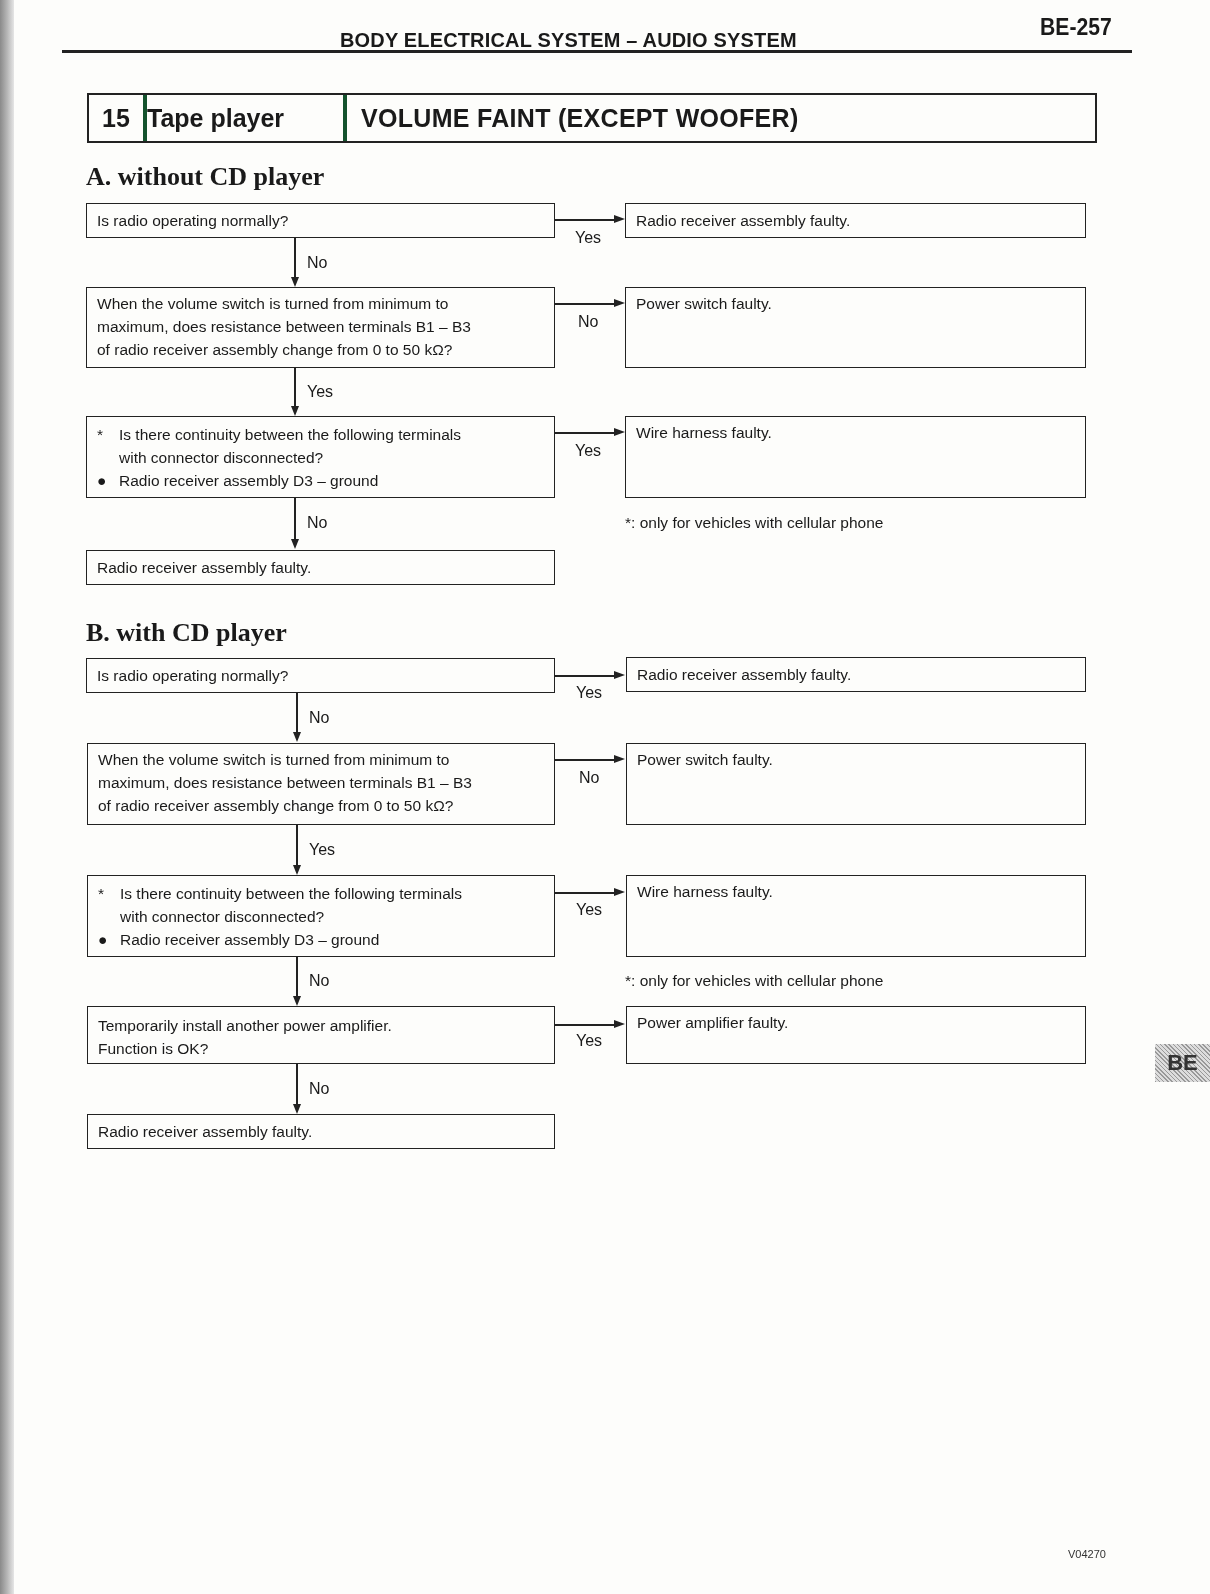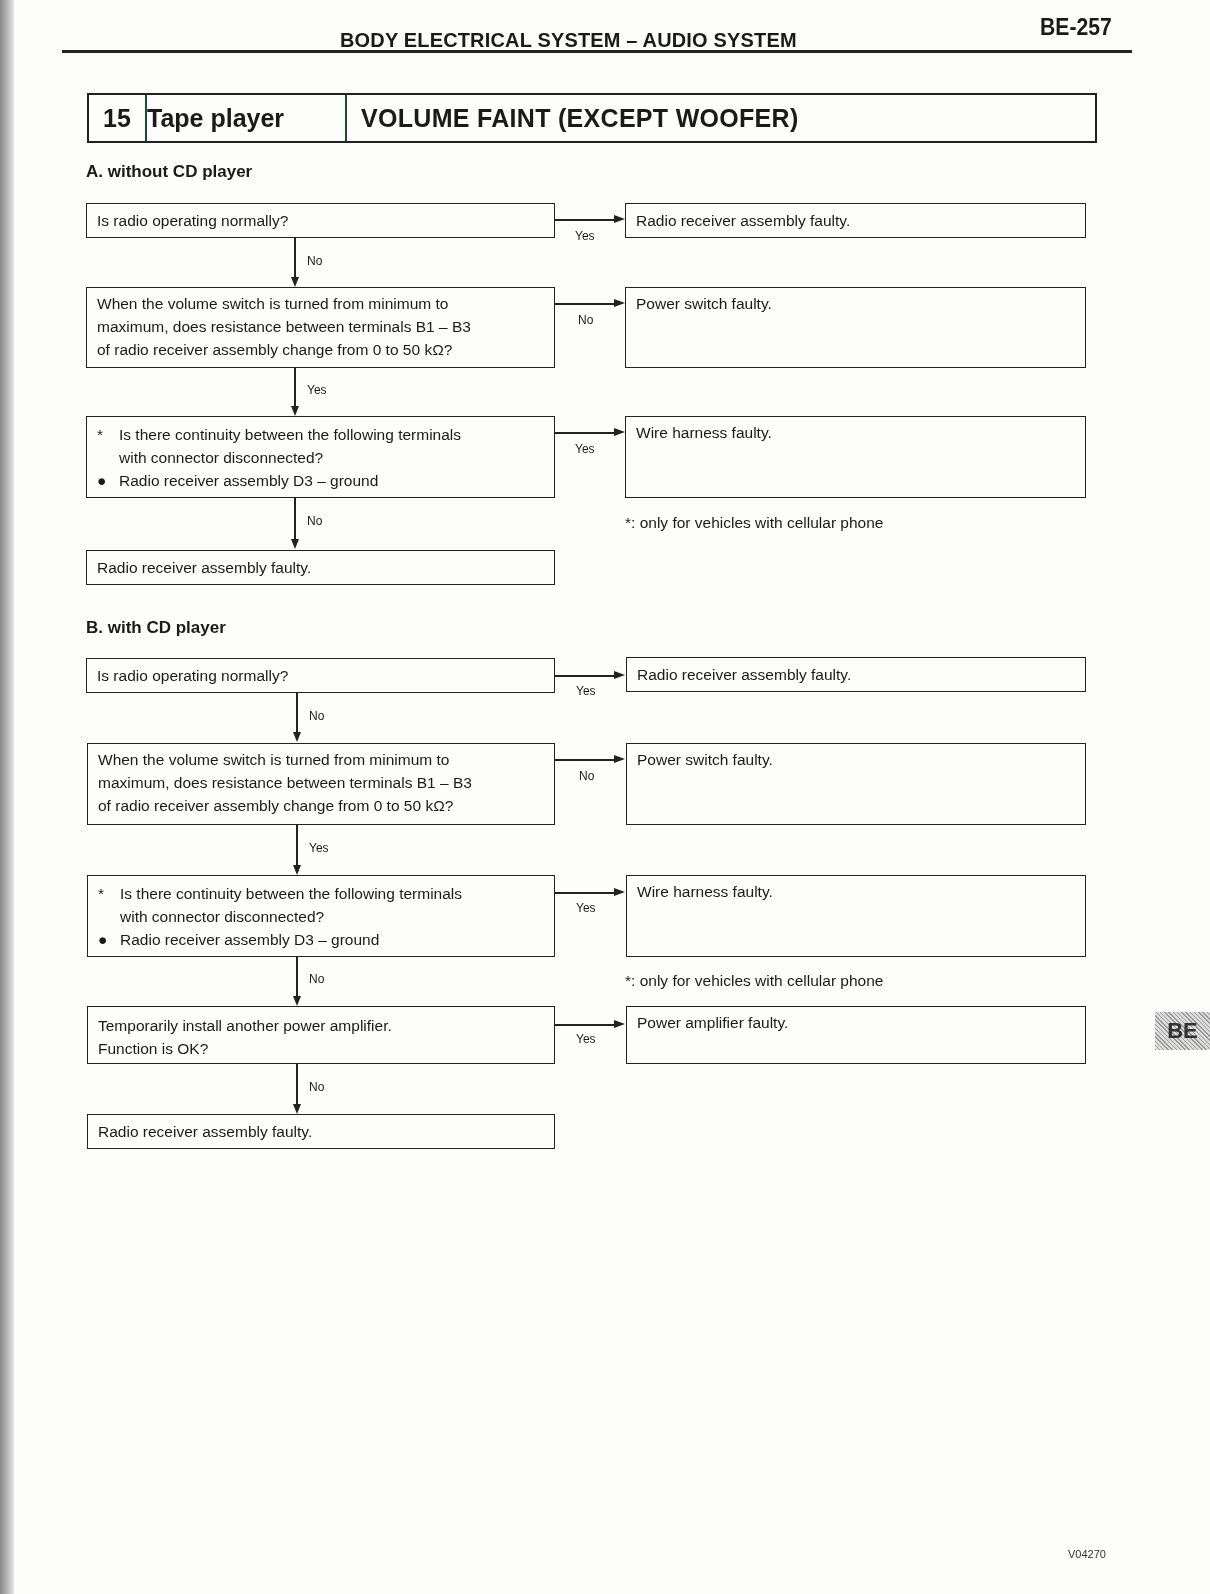--- a/index.html
+++ b/index.html
@@ -20,47 +20,47 @@
     position:absolute; left:1040px; top:14px; font-size:23px; font-weight:bold;
     transform:scaleX(0.92); transform-origin:left;
   }
   .header-rule {
     position:absolute; left:62px; top:50px; width:1070px; height:3px; background:#222;
   }
   .title-box {
     position:absolute; left:87px; top:93px; width:1010px; height:50px;
     border:2px solid #222; display:flex; box-sizing:border-box;
   }
-  .title-box .cell { display:flex; align-items:center; font-weight:bold; font-size:25px; border-right:2px solid #14532d; box-sizing:border-box; }
+  .title-box .cell { display:flex; align-items:center; font-weight:bold; font-size:25px; border-right:4px solid #14532d; box-sizing:border-box; }
   .title-box .num { width:58px; justify-content:center; }
   .title-box .cat { width:200px; }
   .title-box .prob { flex:1; padding-left:14px; border-right:none; letter-spacing:0.3px; }
   .section-label {
-    position:absolute; left:86px; font-size:17px; font-weight:bold;
+    position:absolute; left:86px; font-size:26px; font-weight:bold;font-family:Liberation Serif, serif;
   }
   .box {
     position:absolute; border:1.8px solid #222; box-sizing:border-box;
     font-size:15.5px; line-height:23px; padding:4px 10px; background:transparent;
   }
   .box .bullet-line { position:relative; padding-left:22px; }
   .box .bullet-line .mark { position:absolute; left:0; top:0; }
   .vline { position:absolute; width:1.5px; background:#222; }
   .hline { position:absolute; height:1.5px; background:#222; }
   .arrow-down {
     position:absolute; width:0; height:0;
     border-left:4px solid transparent; border-right:4px solid transparent; border-top:10px solid #222;
   }
   .arrow-right {
     position:absolute; width:0; height:0;
     border-top:4px solid transparent; border-bottom:4px solid transparent; border-left:11px solid #222;
   }
-  .lbl { position:absolute; font-size:12px; }
+  .lbl { position:absolute; font-size:16px; }
   .footnote { position:absolute; font-size:15.5px;text-align:center; }
   .tab-be {
-    position:absolute; left:1155px; top:1012px; width:55px; height:38px;
+    position:absolute; left:1155px; top:1044px; width:55px; height:38px;
     background-image:repeating-linear-gradient(45deg,#999 0 1px,#ddd 1px 3px);
     display:flex; align-items:center; justify-content:center;
     font-size:22px; font-weight:bold; color:#333;
   }
   .fig-code { position:absolute; left:1068px; top:1548px; font-size:11px; color:#333; }
 </style>
 </head>
 <body>
 
 <div class="binding"></div>

